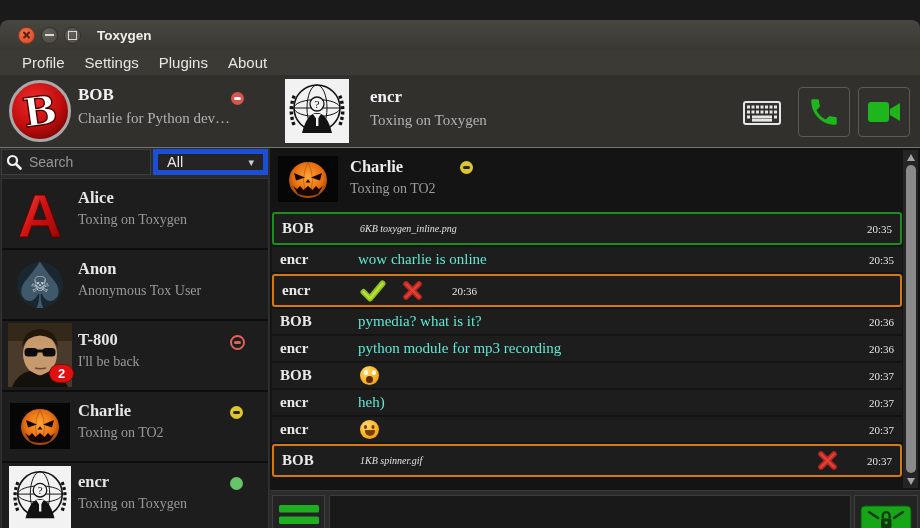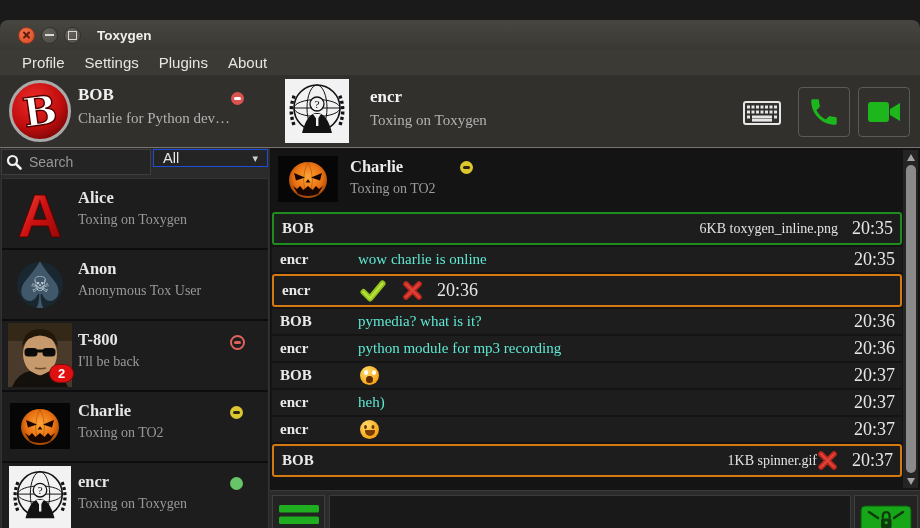--- a/index.html
+++ b/index.html
@@ -55,22 +55,22 @@
   .contact-row .sicon.busy::after{background:#e0625b;left:2px;right:2px;top:4.2px;}
 
   
   .left-panel{position:absolute;top:128px;left:0;width:270px;height:400px;background:#2b2b2b;}
   .search-row{position:absolute;top:0;left:0;right:0;height:28px;padding-left:8px;}
   .search-box{position:absolute;left:1px;top:1px;width:150px;height:26px;background:#242424;
               border:1px solid #3e3e3e;display:flex;align-items:center;padding-left:4px;}
   .search-box input{flex:1;min-width:0;background:transparent;border:none;outline:none;color:#dcdcdc;
               font-size:14px;margin-left:5px;font-family:"Liberation Sans",sans-serif;}
   .search-box input::placeholder{color:#979797;}
-  .filter-box{position:absolute;left:153px;top:1px;right:2px;height:18px;background:#242424;
-              border:1px solid #1d4ed8;display:flex;align-items:center;padding:0 9px;color:#e8e8e8;font-size:14.5px;}
+  .filter-box{position:absolute;left:153px;top:1px;right:2px;height:26px;background:#242424;
+              border:5px solid #1d4ed8;display:flex;align-items:center;padding:0 9px;color:#e8e8e8;font-size:14.5px;}
   .filter-caret{margin-left:auto;color:#cfcfcf;font-size:11px;}
   .contact-list{position:absolute;top:30px;left:1px;right:1px;bottom:13px;background:#0d0d0d;
               border:1px solid #333;overflow:hidden;}
   .contact-row{position:relative;height:69px;background:#1d1d1d;margin-bottom:2px;}
   .c-avatar{position:absolute;left:6px;top:2px;width:64px;height:64px;display:flex;align-items:center;justify-content:center;overflow:hidden;}
   .c-name{position:absolute;left:76px;top:9px;font-family:"Liberation Serif",serif;font-weight:bold;
           font-size:16.5px;color:#e6e6e6;}
   .c-status{position:absolute;left:76px;top:33px;font-family:"Liberation Serif",serif;
           font-size:14px;color:#999;}
   .contact-row .sicon{position:absolute;left:228px;top:14px;}
@@ -87,25 +87,25 @@
   .chat-peer .sicon{position:absolute;left:188px;top:11px;}
 
   .chat-log{position:absolute;top:64px;left:2px;width:630px;}
   .msg-row{display:flex;align-items:center;background:#1d1d1d;margin-bottom:2px;height:25px;}
   .msg-row.file{height:33px;border:2px solid #555;border-radius:3px;}
   .msg-row.file.done{border-color:#1f8c1f;}
   .msg-row.file.pending{border-color:#d47812;}
   .msg-sender{width:86px;padding-left:8px;flex:none;font-family:"Liberation Serif",serif;
               font-weight:bold;font-size:15px;color:#e9e9e9;}
   .msg-text{flex:1;font-family:"Liberation Serif",serif;font-size:15px;color:#5eead4;}
-  .msg-file{flex:1;text-align:right;font-family:"Liberation Serif",serif;font-size:14px;color:#e2e2e2;}
+  .msg-file{flex:1;text-align:left;font-family:"Liberation Serif",serif;font-size:10px;color:#e2e2e2;font-style:italic;}
   .msg-actions{display:flex;gap:16px;margin-right:14px;align-items:center;}
   .msg-actions span{display:flex;align-items:center;}
   .msg-time{width:48px;flex:none;text-align:right;padding-right:8px;font-family:"Liberation Serif",serif;
-            font-size:18px;color:#e6e6e6;}
+            font-size:11px;color:#e6e6e6;}
 
   
   .emoji-face{width:19px;height:19px;border-radius:50%;position:relative;flex:none;margin-left:2px;
       background:radial-gradient(circle at 35% 28%,#ffd966,#f7a91c 68%,#e08c07);}
   .emoji-face::before{content:"";position:absolute;border-radius:50%;}
   .emoji-face::after{content:"";position:absolute;border-radius:50%;}
   .emoji-face.shocked::before{left:3.5px;top:4px;width:4px;height:5px;background:#fff;
       box-shadow:8px 0 0 #fff;}
   .emoji-face.shocked::after{left:6px;top:9.5px;width:7px;height:7.5px;background:#5e2a00;}
   .emoji-face.smile::before{left:4px;top:5px;width:3.2px;height:4px;background:#6b3a00;

